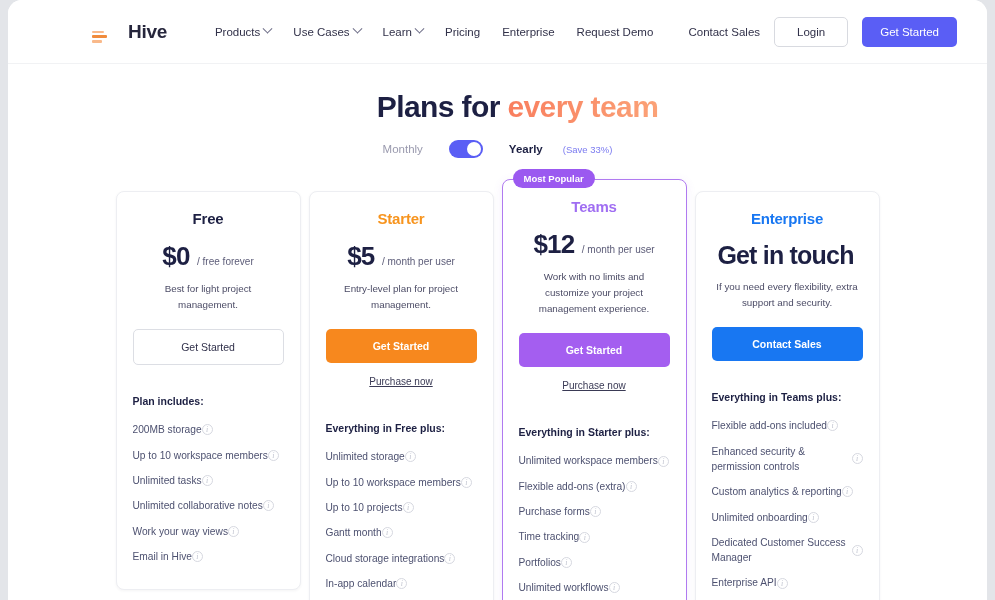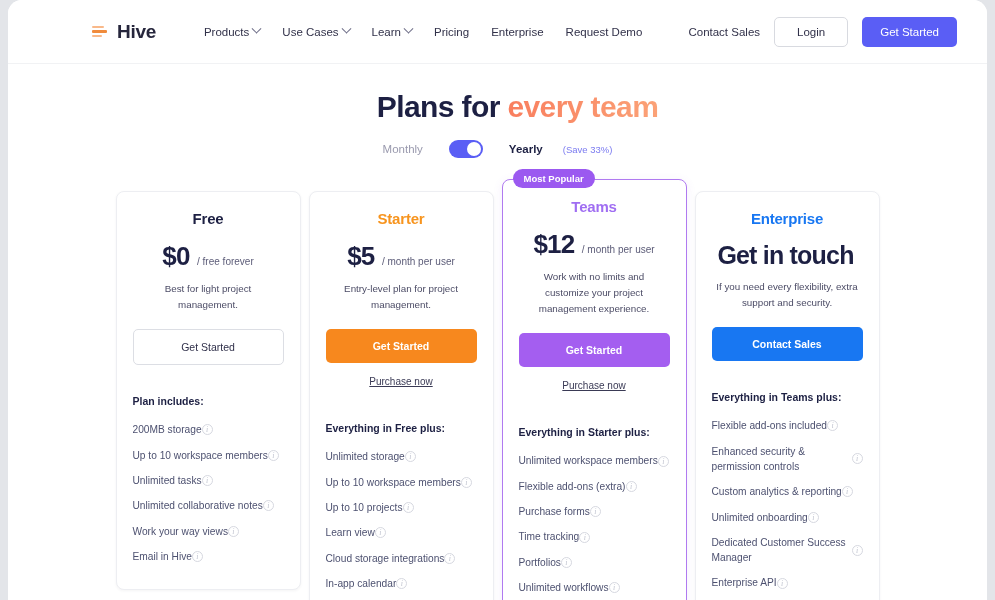--- a/index.html
+++ b/index.html
@@ -33,22 +33,22 @@
     display: flex;
     align-items: center;
     padding: 0 30px 0 84px;
     border-bottom: 1px solid #f1f2f4;
     position: relative;
     z-index: 30;
   }
 
   .logo {
     display: flex;
-    align-items: center;
-    gap: 8px;
+    align-items: flex-end;
+    gap: 19px;
     cursor: pointer;
   }
   .logo-mark {
     display: flex;
     flex-direction: column;
     justify-content: center;
     gap: 2px;
     width: 15px;
     margin-right: 2px;
   }
@@ -428,21 +428,21 @@
         </div>
         <div class="feature-row">
           <span class="feature-text">Up to 10 workspace members</span>
           <span class="info-icon">i</span>
         </div>
         <div class="feature-row">
           <span class="feature-text">Up to 10 projects</span>
           <span class="info-icon">i</span>
         </div>
         <div class="feature-row">
-          <span class="feature-text">Learn view</span>
+          <span class="feature-text">Gantt month</span>
           <span class="info-icon">i</span>
         </div>
         <div class="feature-row">
           <span class="feature-text">Cloud storage integrations</span>
           <span class="info-icon">i</span>
         </div>
         <div class="feature-row">
           <span class="feature-text">In-app calendar</span>
           <span class="info-icon">i</span>
         </div>

